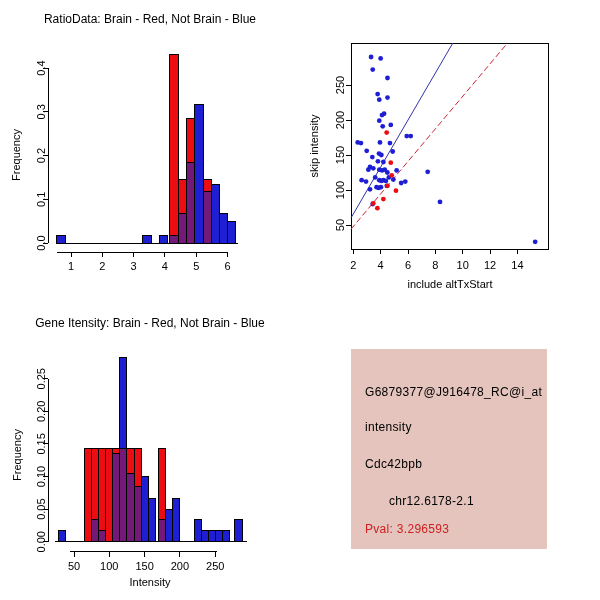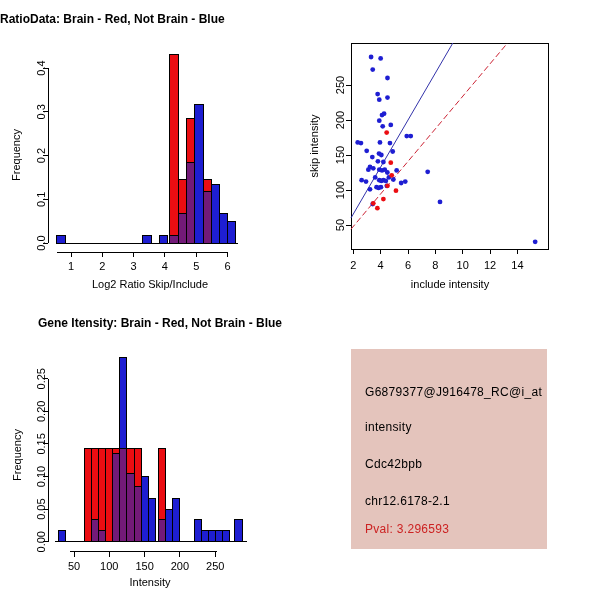--- a/index.html
+++ b/index.html
@@ -1,21 +1,21 @@
 <!DOCTYPE html>
 <html><head>
 <meta charset="utf-8">
 <style>
   html,body{margin:0;padding:0;background:#fff;}
   .canvas{position:relative;width:600px;height:600px;background:#ffffff;
           font-family:"Liberation Sans",sans-serif;color:#000;overflow:hidden;}
   .panel{position:absolute;width:300px;height:300px;}
   .panel svg{position:absolute;left:0;top:0;}
-  .chart-title{position:absolute;left:0;width:100%;
-               font-weight:bold;font-size:12px;white-space:nowrap;}
+  .chart-title{position:absolute;left:0;width:100%;text-align:center;
+               font-weight:normal;font-size:12px;white-space:nowrap;}
   .xlab{position:absolute;top:278px;left:0;width:100%;text-align:center;font-size:11px;}
   .ylab{position:absolute;white-space:nowrap;font-size:11px;
         transform:translate(-50%,-50%) rotate(-90deg);}
   .infobox{position:absolute;left:51px;top:49px;width:196px;height:200px;}
   .infoline{position:absolute;left:14px;font-size:12px;letter-spacing:0.3px;white-space:nowrap;text-align:center;}
 </style>
 </head>
 <body>
 
 <div class="canvas">
@@ -58,21 +58,20 @@
         <rect x="186.497" y="118.31250000000001" width="8.137999999999977" height="43.749999999999986" fill="#eb0d12" stroke="#000" stroke-width="1" shape-rendering="crispEdges"></rect>
         <rect x="194.635" y="104.3125" width="8.451000000000022" height="138.6875" fill="#1e1ed2" stroke="#000" stroke-width="1" shape-rendering="crispEdges"></rect>
         <rect x="203.086" y="191.8125" width="8.138000000000034" height="51.1875" fill="#731a78" stroke="#000" stroke-width="1" shape-rendering="crispEdges"></rect>
         <rect x="203.086" y="179.5625" width="8.138000000000034" height="12.25" fill="#eb0d12" stroke="#000" stroke-width="1" shape-rendering="crispEdges"></rect>
         <rect x="211.22400000000005" y="184.8125" width="8.137999999999977" height="58.1875" fill="#1e1ed2" stroke="#000" stroke-width="1" shape-rendering="crispEdges"></rect>
         <rect x="219.36200000000002" y="213.6875" width="8.137999999999977" height="29.3125" fill="#1e1ed2" stroke="#000" stroke-width="1" shape-rendering="crispEdges"></rect>
         <rect x="227.5" y="221.125" width="8.451000000000022" height="21.875" fill="#1e1ed2" stroke="#000" stroke-width="1" shape-rendering="crispEdges"></rect>
       </svg>
     <div class="chart-title" style="top:12px;">RatioData: Brain - Red, Not Brain - Blue</div>
     <div class="ylab" style="left:16px;top:155px;">Frequency</div>
-    <div class="xlab">Log2 Ratio Skip/Include</div>
   </section>
 
   <section class="panel" style="left:300px;top:0;">
     <svg id="svg-scatter" width="300" height="300">
         <rect x="51" y="43" width="197" height="206" fill="none" stroke="#000" shape-rendering="crispEdges"></rect>
         <line x1="53.3" x2="53.3" y1="249" y2="254" stroke="#000" shape-rendering="crispEdges"></line>
         <text x="53.3" y="269" font-size="11" fill="#000" font-family="&quot;Liberation Sans&quot;, sans-serif" text-anchor="middle">2</text>
         <line x1="80.65" x2="80.65" y1="249" y2="254" stroke="#000" shape-rendering="crispEdges"></line>
         <text x="80.65" y="269" font-size="11" fill="#000" font-family="&quot;Liberation Sans&quot;, sans-serif" text-anchor="middle">4</text>
         <line x1="108" x2="108" y1="249" y2="254" stroke="#000" shape-rendering="crispEdges"></line>
@@ -153,21 +152,21 @@
         <circle cx="86.667" cy="132.60000000000002" r="2.4" fill="#eb0d12"></circle>
         <circle cx="90.76950000000001" cy="162.7" r="2.4" fill="#eb0d12"></circle>
         <circle cx="91.72675" cy="175.3" r="2.4" fill="#eb0d12"></circle>
         <circle cx="87.4875" cy="185.8" r="2.4" fill="#eb0d12"></circle>
         <circle cx="95.96600000000001" cy="190.7" r="2.4" fill="#eb0d12"></circle>
         <circle cx="83.385" cy="199.1" r="2.4" fill="#eb0d12"></circle>
         <circle cx="73.2655" cy="203.3" r="2.4" fill="#eb0d12"></circle>
         <circle cx="77.368" cy="208.2" r="2.4" fill="#eb0d12"></circle>
       </svg>
     <div class="ylab" style="left:14px;top:146px;">skip intensity</div>
-    <div class="xlab">include intensity</div>
+    <div class="xlab">include altTxStart</div>
   </section>
 
   <section class="panel" style="left:0;top:300px;">
     <svg id="svg-hist-bl" width="300" height="300">
         <line x1="55" x2="247" y1="241.7" y2="241.7" stroke="#000" shape-rendering="crispEdges"></line>
         <line x1="48" x2="48" y1="241.7" y2="78.69999999999999" stroke="#000" shape-rendering="crispEdges"></line>
         <line x1="43" x2="48" y1="241.7" y2="241.7" stroke="#000" shape-rendering="crispEdges"></line>
         <text x="45" y="241.7" font-size="11" fill="#000" font-family="&quot;Liberation Sans&quot;, sans-serif" text-anchor="middle" transform="rotate(-90 45 241.7)">0.00</text>
         <line x1="43" x2="48" y1="209.1" y2="209.1" stroke="#000" shape-rendering="crispEdges"></line>
         <text x="45" y="209.1" font-size="11" fill="#000" font-family="&quot;Liberation Sans&quot;, sans-serif" text-anchor="middle" transform="rotate(-90 45 209.1)">0.05</text>
@@ -211,28 +210,28 @@
         <rect x="158.72" y="148.464" width="7.060000000000002" height="71.06799999999998" fill="#eb0d12" stroke="#000" stroke-width="1" shape-rendering="crispEdges"></rect>
         <rect x="165.78" y="209.1" width="7.059999999999974" height="32.599999999999994" fill="#1e1ed2" stroke="#000" stroke-width="1" shape-rendering="crispEdges"></rect>
         <rect x="172.83999999999997" y="198.016" width="7.060000000000002" height="43.684" fill="#1e1ed2" stroke="#000" stroke-width="1" shape-rendering="crispEdges"></rect>
         <rect x="194.01999999999998" y="219.53199999999998" width="7.060000000000002" height="22.168000000000006" fill="#1e1ed2" stroke="#000" stroke-width="1" shape-rendering="crispEdges"></rect>
         <rect x="201.07999999999998" y="230.61599999999999" width="7.060000000000002" height="11.084000000000003" fill="#1e1ed2" stroke="#000" stroke-width="1" shape-rendering="crispEdges"></rect>
         <rect x="208.14" y="230.61599999999999" width="7.060000000000002" height="11.084000000000003" fill="#1e1ed2" stroke="#000" stroke-width="1" shape-rendering="crispEdges"></rect>
         <rect x="215.2" y="230.61599999999999" width="7.060000000000002" height="11.084000000000003" fill="#1e1ed2" stroke="#000" stroke-width="1" shape-rendering="crispEdges"></rect>
         <rect x="222.26" y="230.61599999999999" width="7.060000000000002" height="11.084000000000003" fill="#1e1ed2" stroke="#000" stroke-width="1" shape-rendering="crispEdges"></rect>
         <rect x="234.262" y="219.53199999999998" width="7.765999999999963" height="22.168000000000006" fill="#1e1ed2" stroke="#000" stroke-width="1" shape-rendering="crispEdges"></rect>
       </svg>
-    <div class="chart-title" style="top:16px;margin-left:38px;">Gene Itensity: Brain - Red, Not Brain - Blue</div>
+    <div class="chart-title" style="top:16px;">Gene Itensity: Brain - Red, Not Brain - Blue</div>
     <div class="ylab" style="left:17px;top:155px;">Frequency</div>
     <div class="xlab" style="top:276px;">Intensity</div>
   </section>
 
   <section class="panel" style="left:300px;top:300px;">
     <div class="infobox" id="infobox" style="background: rgb(228, 196, 188);">
       <div class="infoline" style="top: 36px; color: rgb(0, 0, 0);">G6879377@J916478_RC@i_at</div>
       <div class="infoline" style="top: 71px; color: rgb(0, 0, 0);">intensity</div>
       <div class="infoline" style="top: 108px; color: rgb(0, 0, 0);">Cdc42bpb</div>
-      <div class="infoline" style="top: 145px; color: rgb(0, 0, 0);">chr12.6178-2.1</div>
+      <div class="infoline" style="top: 145px; color: rgb(0, 0, 0); margin-left: 24px;">chr12.6178-2.1</div>
       <div class="infoline" style="top: 173px; color: rgb(204, 34, 34);">Pval: 3.296593</div>
     </div>
   </section>
 
 </div>
 
 </body></html>

